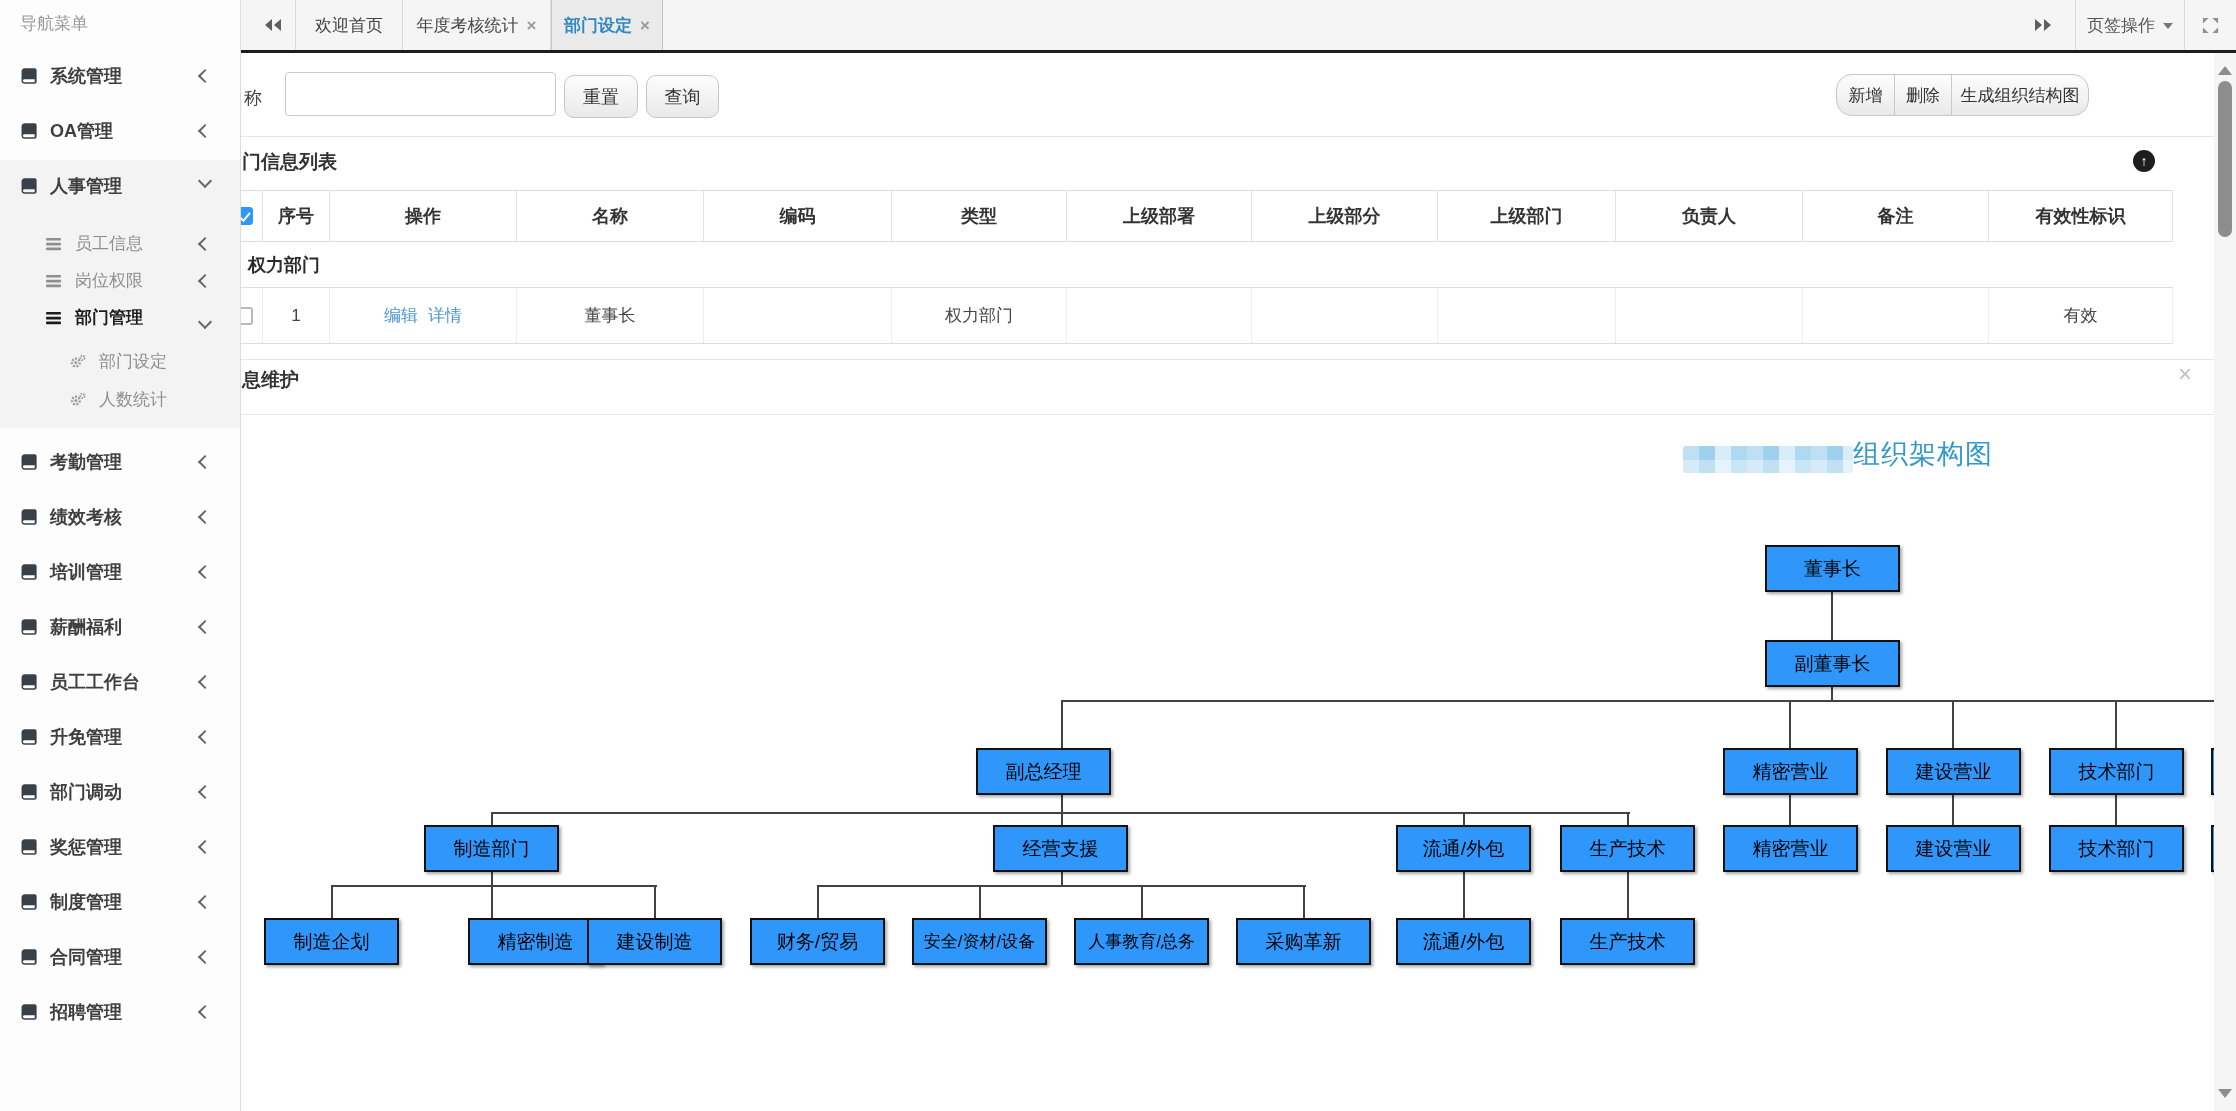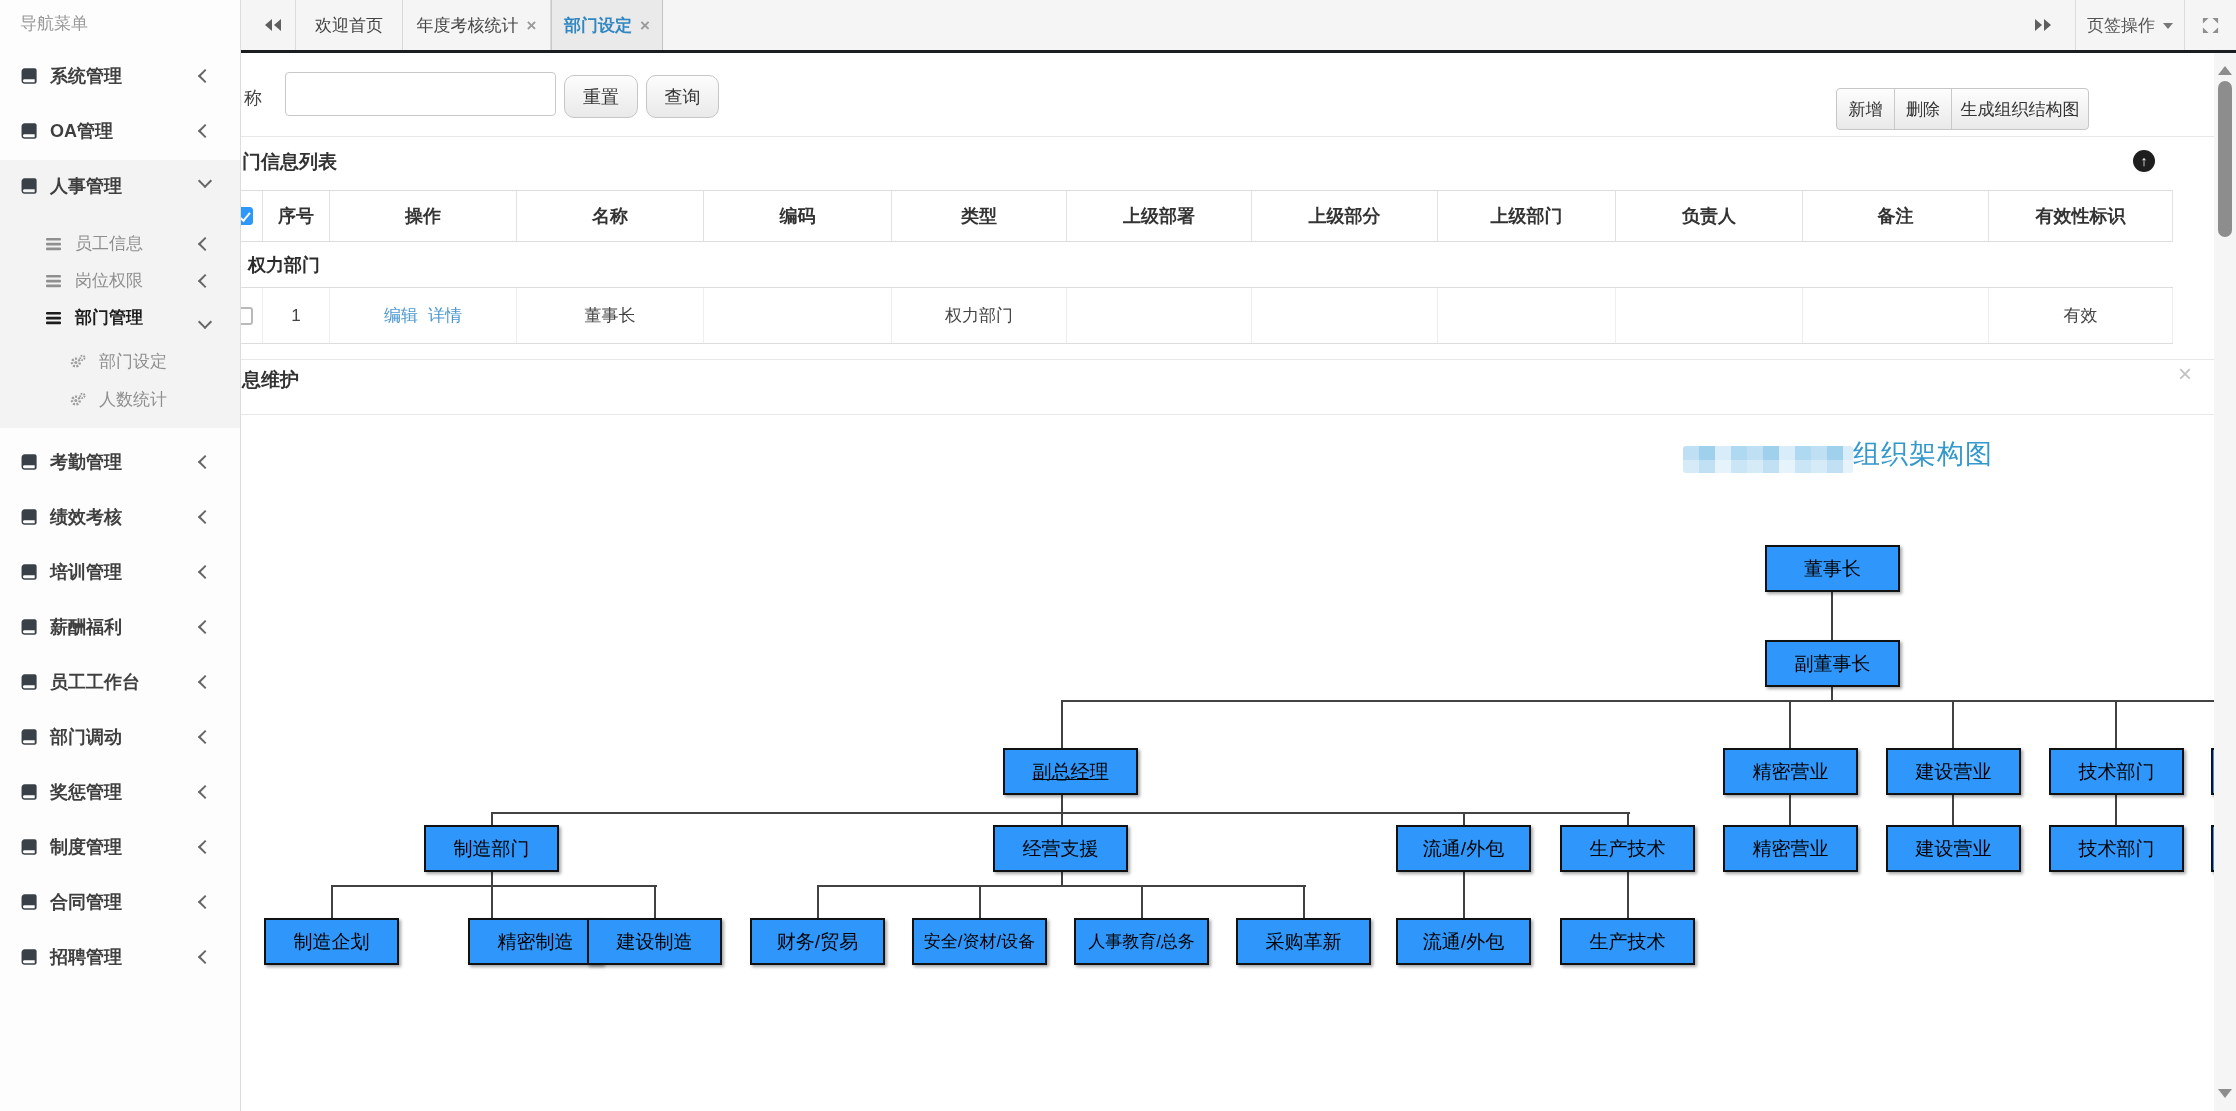--- a/index.html
+++ b/index.html
@@ -52,22 +52,22 @@
   .tab-full{width:51px;height:50px;display:flex;align-items:center;justify-content:center;cursor:pointer}
   
   .fld-label{position:absolute;left:-14px;top:86px;font-size:18px;color:#444;white-space:nowrap}
   .fld-input{position:absolute;left:45px;top:72px;width:253px;height:42px;border:1px solid #c9c9c9;
              border-radius:4px;font-size:17px;padding:0 8px;outline:none}
   .btn{position:absolute;top:75px;height:43px;background:linear-gradient(#fdfdfd,#e9e9e9);
        border:1px solid #c6c6c6;border-radius:10px;font-size:18px;color:#333;cursor:pointer;
        font-family:inherit}
   .btn-reset{left:324px;width:74px}
   .btn-search{left:406px;width:73px}
-  .btn-group{position:absolute;left:1596px;top:88px;height:42px;display:flex;
-             border:1px solid #c6c6c6;border-radius:4px;background:linear-gradient(#fdfdfd,#e9e9e9);
+  .btn-group{position:absolute;left:1596px;top:74px;height:42px;display:flex;
+             border:1px solid #c6c6c6;border-radius:16px;background:linear-gradient(#fdfdfd,#e9e9e9);
              box-sizing:border-box}
   .btn-group>div{display:flex;align-items:center;justify-content:center;font-size:17px;color:#333;
                  border-right:1px solid #c9c9c9;cursor:pointer}
   .btn-group>div:nth-child(1){width:57px}
   .btn-group>div:nth-child(2){width:56px}
   .btn-group>div:nth-child(3){width:136px;border-right:none}
   .divider{position:absolute;left:0;width:1974px;height:1px;background:#e8e8e8}
   .d1{top:136px}.d2{top:359px}.d3{top:414px}
   
   .panel-title{position:absolute;left:2px;top:149px;font-size:19px;font-weight:700;color:#333}
@@ -247,20 +247,29 @@
           <span class="sb-label">薪酬福利</span>
           <span class="chev left"></span>
         </div>
         <div class="sb-item lv1">
           <span class="sb-ico">
             <svg width="17" height="16" viewBox="0 0 22 20">
               <path fill="currentColor" d="M6 0h13c1.4 0 2.5 1.1 2.5 2.5v15c0 1.4-1.1 2.5-2.5 2.5H6c-2.2 0-4-1.8-4-4V4c0-2.2 1.8-4 4-4zm-.3 14.2c-1 0-1.9.8-1.9 1.9s.8 1.9 1.9 1.9H19v-3.8H5.7z"></path>
             </svg>
           </span>
           <span class="sb-label">员工工作台</span>
+          <span class="chev left"></span>
+        </div>
+        <div class="sb-item lv1">
+          <span class="sb-ico">
+            <svg width="17" height="16" viewBox="0 0 22 20">
+              <path fill="currentColor" d="M6 0h13c1.4 0 2.5 1.1 2.5 2.5v15c0 1.4-1.1 2.5-2.5 2.5H6c-2.2 0-4-1.8-4-4V4c0-2.2 1.8-4 4-4zm-.3 14.2c-1 0-1.9.8-1.9 1.9s.8 1.9 1.9 1.9H19v-3.8H5.7z"></path>
+            </svg>
+          </span>
+          <span class="sb-label">升免管理</span>
           <span class="chev left"></span>
         </div>
         <div class="sb-item lv1">
           <span class="sb-ico">
             <svg width="17" height="16" viewBox="0 0 22 20">
               <path fill="currentColor" d="M6 0h13c1.4 0 2.5 1.1 2.5 2.5v15c0 1.4-1.1 2.5-2.5 2.5H6c-2.2 0-4-1.8-4-4V4c0-2.2 1.8-4 4-4zm-.3 14.2c-1 0-1.9.8-1.9 1.9s.8 1.9 1.9 1.9H19v-3.8H5.7z"></path>
             </svg>
           </span>
           <span class="sb-label">部门调动</span>
           <span class="chev left"></span>
@@ -432,21 +441,21 @@
           <div class="org-line" style="left: 821px; top: 872px; width: 2px; height: 14px;"></div>
           <div class="org-line" style="left: 577px; top: 885px; width: 489px; height: 2px;"></div>
           <div class="org-line" style="left: 577px; top: 885px; width: 2px; height: 34px;"></div>
           <div class="org-line" style="left: 739px; top: 885px; width: 2px; height: 34px;"></div>
           <div class="org-line" style="left: 901px; top: 885px; width: 2px; height: 34px;"></div>
           <div class="org-line" style="left: 1063px; top: 885px; width: 2px; height: 34px;"></div>
           <div class="org-line" style="left: 1223px; top: 872px; width: 2px; height: 47px;"></div>
           <div class="org-line" style="left: 1387px; top: 872px; width: 2px; height: 47px;"></div>
           <div class="org-box" style="left: 1525px; top: 545px;">董事长</div>
           <div class="org-box" style="left: 1525px; top: 640px;">副董事长</div>
-          <div class="org-box" style="left: 763px; top: 748px; text-decoration: underline;">副总经理</div>
+          <div class="org-box" style="left: 736px; top: 748px;">副总经理</div>
           <div class="org-box" style="left: 1483px; top: 748px;">精密营业</div>
           <div class="org-box" style="left: 1646px; top: 748px;">建设营业</div>
           <div class="org-box" style="left: 1809px; top: 748px;">技术部门</div>
           <div class="org-box" style="left: 1971px; top: 748px;"></div>
           <div class="org-box" style="left: 184px; top: 825px;">制造部门</div>
           <div class="org-box" style="left: 753px; top: 825px;">经营支援</div>
           <div class="org-box" style="left: 1156px; top: 825px;">流通/外包</div>
           <div class="org-box" style="left: 1320px; top: 825px;">生产技术</div>
           <div class="org-box" style="left: 1483px; top: 825px;">精密营业</div>
           <div class="org-box" style="left: 1646px; top: 825px;">建设营业</div>

